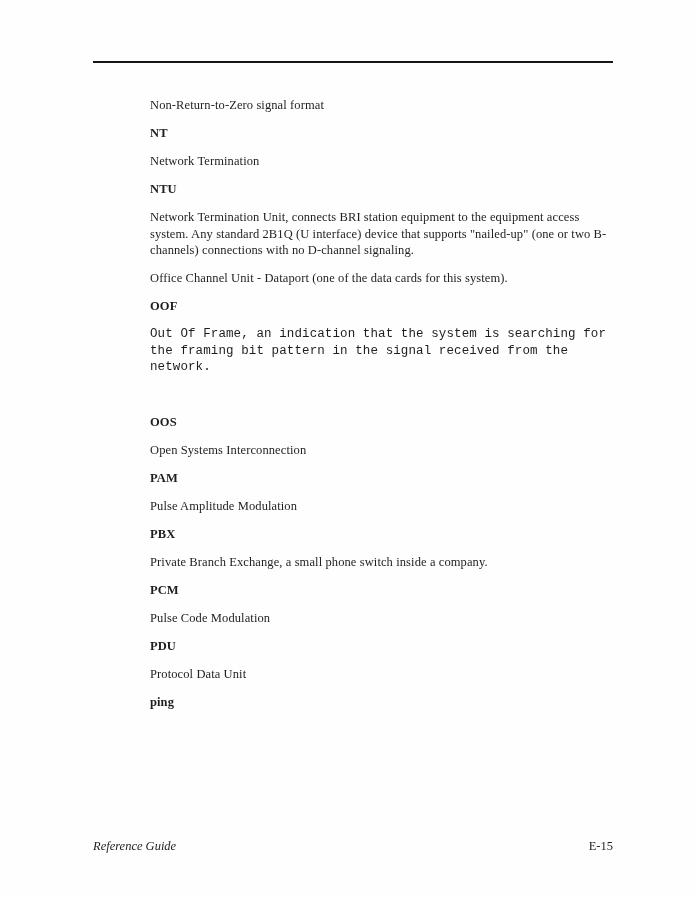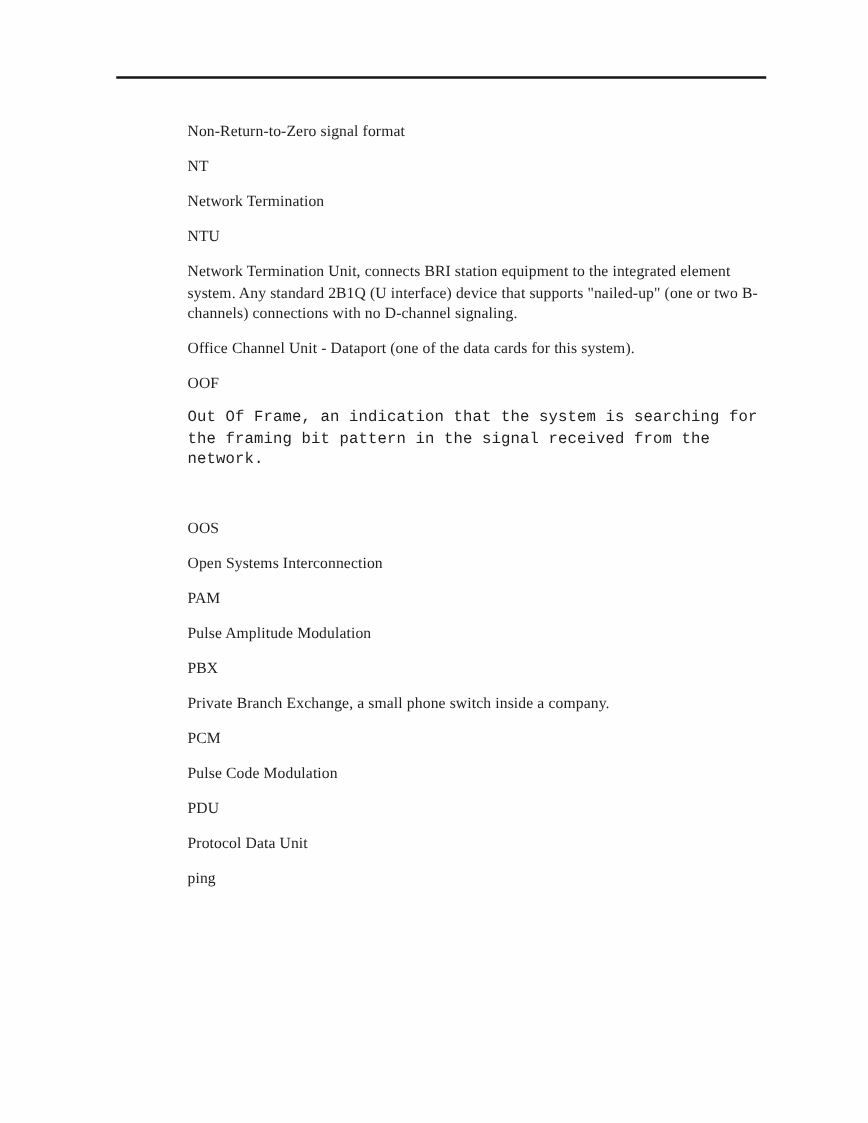--- a/index.html
+++ b/index.html
@@ -30,21 +30,21 @@
     top: 97px;
     width: 466px;
   }
   .glossary p {
     margin: 0 0 11.5px 0;
     font-size: 12.5px;
     line-height: 16.5px;
     letter-spacing: 0.1px;
   }
   .glossary p.term {
-    font-weight: normal;
+    font-weight: bold;
   }
   .glossary p.extra-gap {
     margin-bottom: 38px;
     font-family: Liberation Mono, monospace;
   }
   .footer {
     position: absolute;
     left: 93px;
     right: 81px;
     top: 839px;
@@ -61,31 +61,35 @@
 
 <div class="page">
 
   <div class="top-rule"></div>
 
   <main class="glossary">
     <p class="def">Non-Return-to-Zero signal format</p>
     <p class="term">NT</p>
     <p class="def">Network Termination</p>
     <p class="term">NTU</p>
-    <p class="def">Network Termination Unit, connects BRI station equipment to the integrated element system. Any standard 2B1Q (U interface) device that supports "nailed-up" (one or two B-channels) connections with no D-channel signaling.</p>
+    <p class="def">Network Termination Unit, connects BRI station equipment to the equipment access system. Any standard 2B1Q (U interface) device that supports "nailed-up" (one or two B-channels) connections with no D-channel signaling.</p>
     <p class="def">Office Channel Unit - Dataport (one of the data cards for this system).</p>
     <p class="term">OOF</p>
     <p class="def extra-gap">Out Of Frame, an indication that the system is searching for the framing bit pattern in the signal received from the network.</p>
     <p class="term">OOS</p>
     <p class="def">Open Systems Interconnection</p>
     <p class="term">PAM</p>
     <p class="def">Pulse Amplitude Modulation</p>
     <p class="term">PBX</p>
     <p class="def">Private Branch Exchange, a small phone switch inside a company.</p>
     <p class="term">PCM</p>
     <p class="def">Pulse Code Modulation</p>
     <p class="term">PDU</p>
     <p class="def">Protocol Data Unit</p>
     <p class="term">ping</p>
   </main>
 
+  <footer class="footer">
+    <span class="doc-title">Reference Guide</span>
+    <span class="page-num">E-15</span>
+  </footer>
 
 </div>
 
 </body></html>

